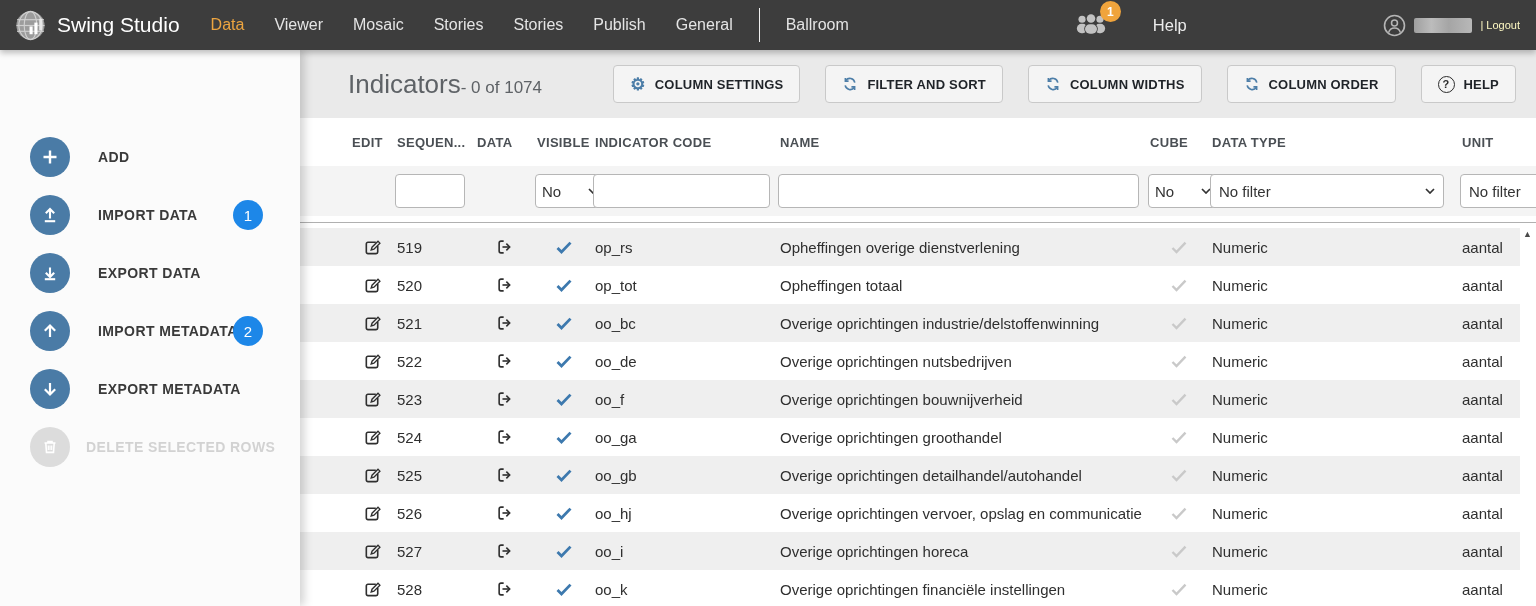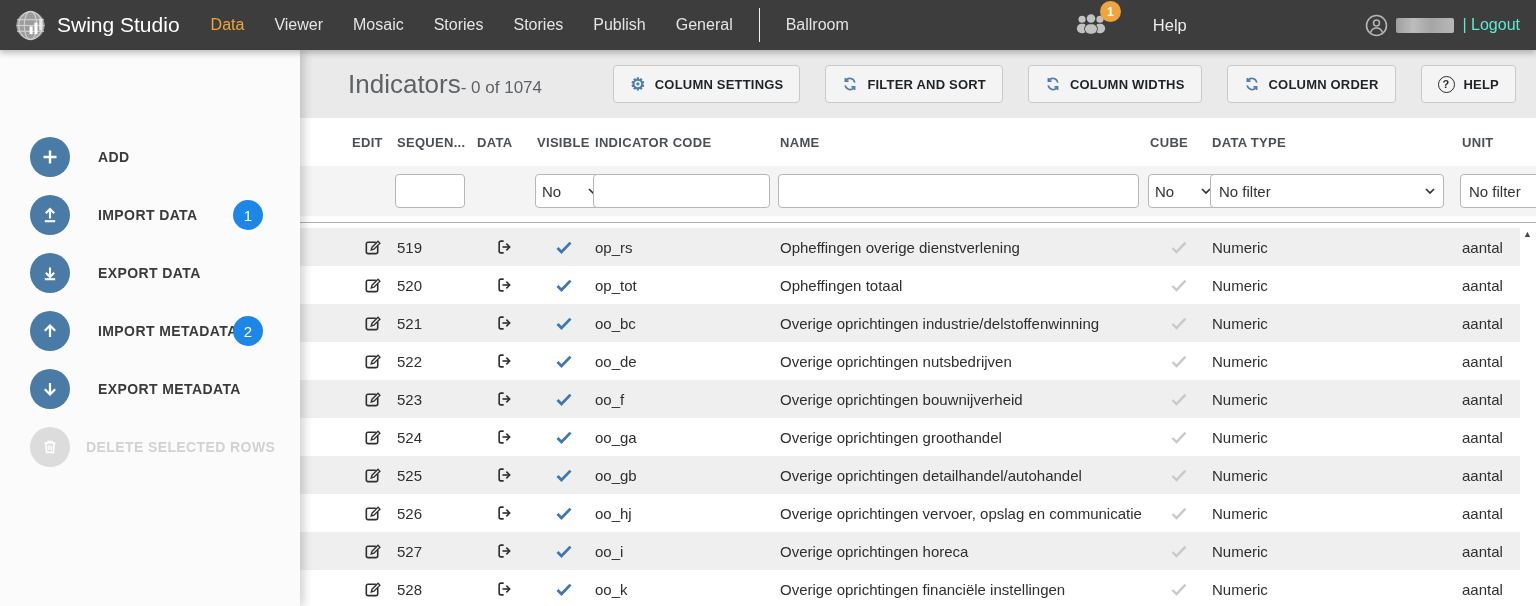--- a/index.html
+++ b/index.html
@@ -14,21 +14,21 @@
   .nav { display:flex; gap:30px; margin-left:31px; font-size:16px; color:#e4e4e4; }
   .nav-item { cursor:pointer; white-space:nowrap; }
   .nav-item.active { color:#eda540; }
   .nav-divider { width:1px; height:34px; background:rgba(255,255,255,0.92); margin:0 26px; }
   .notif-wrap { margin-left:226px; position:relative; cursor:pointer; }
   .notif-badge { position:absolute; top:-11px; right:-14px; width:21px; height:21px;
                  border-radius:50%; background:#f0a43c; color:#fff; font-size:12px;
                  font-weight:bold; display:flex; align-items:center; justify-content:center; }
   .help-link { margin-left:46px; color:#ececec; font-size:16.5px; cursor:pointer; }
   .user-area { margin-left:auto; display:flex; align-items:center; gap:8px;
-               padding-right:16px; color:#5eead4; font-size:16px; }
+               padding-right:16px; color:#fef9c3; font-size:11px; }
   .redacted { width:58px; height:15px; border-radius:2px;
               background:linear-gradient(90deg,#9f9f9f,#bcbcbc 30%,#a5a5a5 60%,#b8b8b8); }
 
   
   .app { display:flex; height:556px; position:relative; }
 
   
   .sidebar { width:300px; flex:none; background:#fbfbfb; z-index:10;
              box-shadow:4px 0 9px rgba(0,0,0,0.18); padding-top:87px; }
   .side-item { display:flex; align-items:center; height:40px; margin:0 0 18px 30px;

